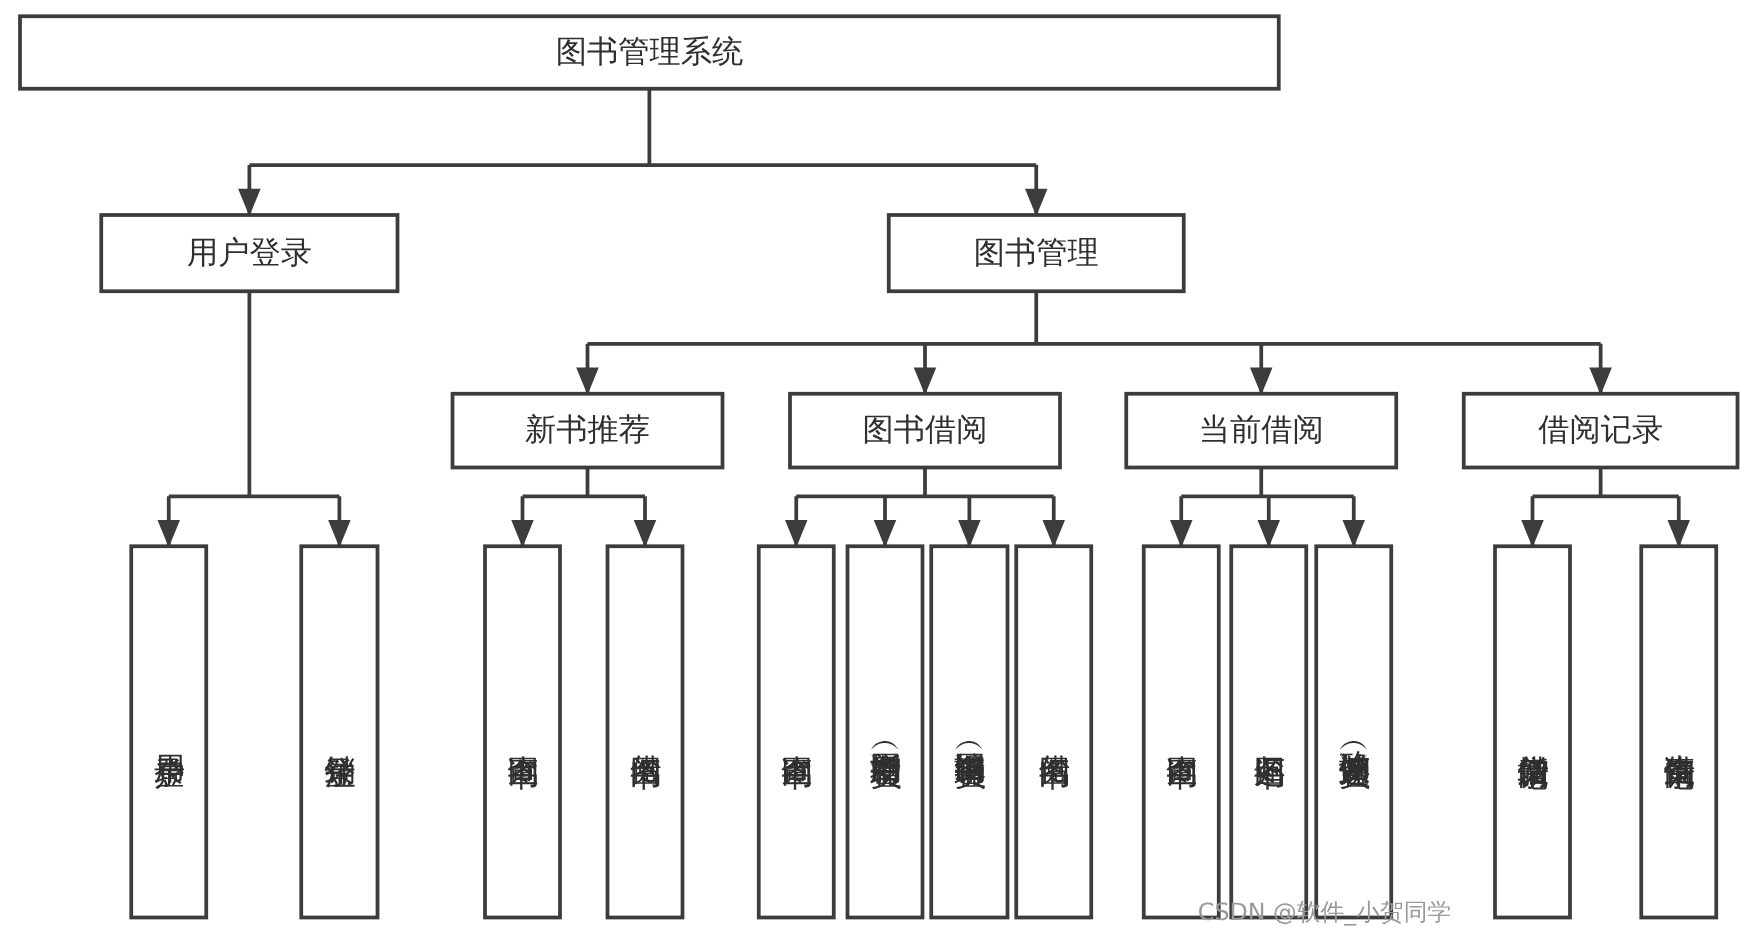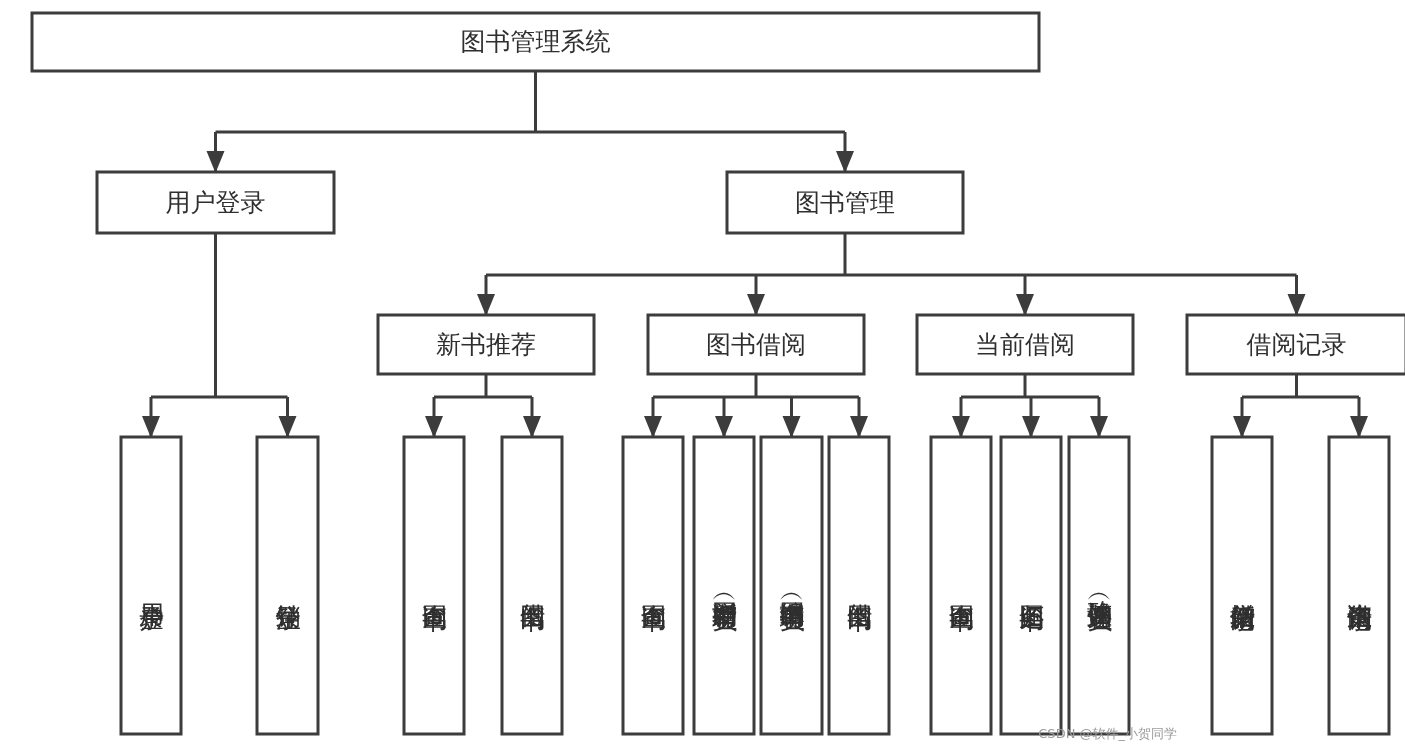--- a/index.html
+++ b/index.html
@@ -10,21 +10,21 @@
   }
   body {
     width: 1405px;
     height: 747px;
     overflow: hidden;
     font-family: "DejaVu Sans", "Liberation Sans", sans-serif;
     position: relative;
   }
   #diagram-root {
     position: absolute;
-    left: 16px;
+    left: 0;
     top: 0;
     width: 1169px;
     height: 747px;
   }
   svg.diagram-canvas {
     display: block;
     width: 1405px;
     height: 747px;
   }
   .node-box {
@@ -67,21 +67,21 @@
     color: #2f2f2f;
     letter-spacing: 1px;
     white-space: nowrap;
     text-align: center;
   }
   .watermark {
     position: absolute;
     right: 8px;
     bottom: 4px;
     font-family: "DejaVu Sans", "Liberation Sans", sans-serif;
-    font-size: 13px;
+    font-size: 19px;
     color: #9a9a9a;
     white-space: nowrap;
     user-select: none;
   }
 </style>
 </head>
 <body>
 
 <div id="diagram-root">
   <svg class="diagram-canvas" viewBox="0 0 1405 747">

